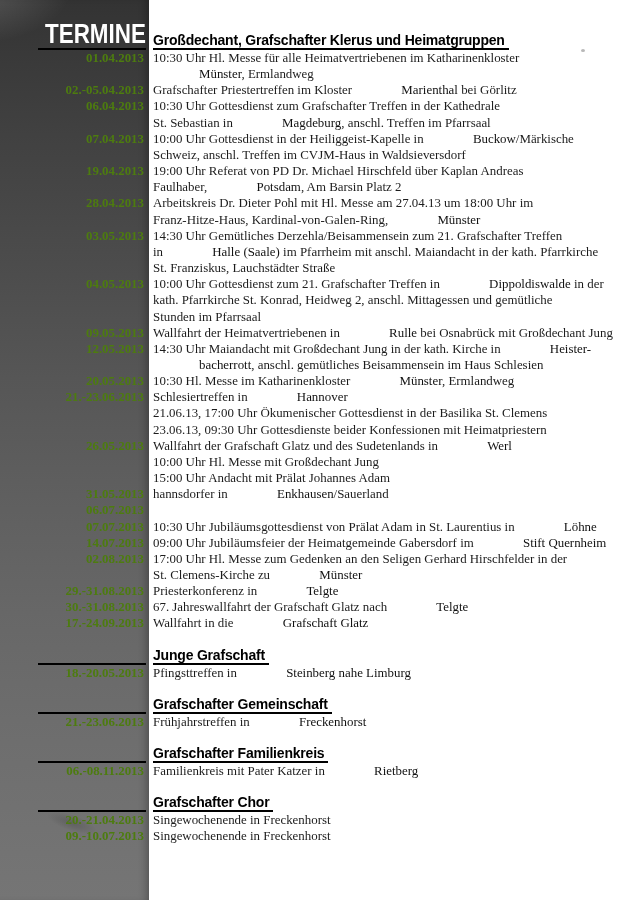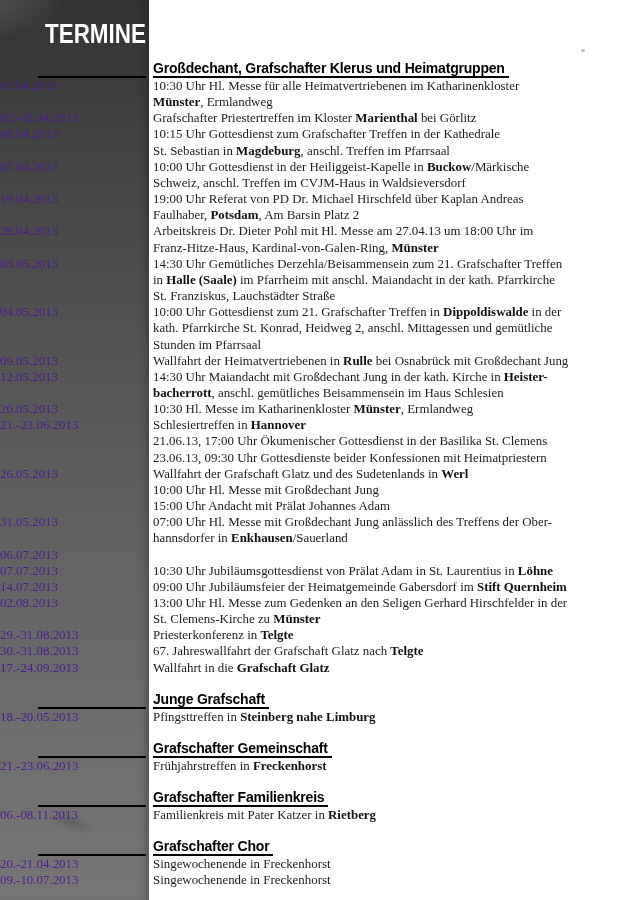--- a/index.html
+++ b/index.html
@@ -19,32 +19,32 @@
     transform:rotate(18deg);}
   .speck{position:absolute;left:581px;top:49px;width:4px;height:3px;border-radius:50%;
     background:rgba(125,125,125,0.55);}
 
   
   .title{position:absolute;left:45px;top:21px;color:#ffffff;
     font-family:"Liberation Sans", sans-serif;font-weight:700;font-size:27px;line-height:27px;
     transform:scaleX(0.83);transform-origin:left top;white-space:nowrap;}
 
   
-  .content{position:absolute;left:0;top:62px;width:630px;
+  .content{position:absolute;left:0;top:34px;width:630px;
     font-size:12.9px;line-height:16.15px;color:#1c1c1c;}
   .section + .section{margin-top:17px;}
   .sec-head{display:flex;align-items:flex-end;}
   .lead{flex:0 0 108px;margin-left:38px;border-bottom:2px solid #000;height:0;}
   .sec-title{margin-left:7px;font-family:"Liberation Sans", sans-serif;font-weight:700;
     font-size:14px;line-height:13px;letter-spacing:-0.2px;color:#000;
     border-bottom:2px solid #000;padding:0 4px 1px 0;white-space:nowrap;}
   .row{display:flex;}
-  .date{flex:0 0 144px;text-align:left;color:#4c1d95;font-weight:400;white-space:nowrap;}
+  .date{flex:0 0 144px;text-align:right;color:#4d7c0f;font-weight:700;white-space:nowrap;}
   .body{margin-left:9px;white-space:nowrap;}
-  .ln b{font-weight:700;color:#111;}
+  .ln b{font-weight:400;color:#111;margin-left:46px;}
 </style>
 </head>
 <body>
 
 <div class="page">
   <div class="band">
     <div class="smudge"></div>
   </div>
   <div class="title">TERMINE</div>
   <div class="content" id="content">
@@ -62,21 +62,21 @@
         </div>
         <div class="row">
           <div class="date">02.-05.04.2013</div>
           <div class="body">
             <div class="ln">Grafschafter Priestertreffen im Kloster <b>Marienthal</b> bei Görlitz</div>
           </div>
         </div>
         <div class="row">
           <div class="date">06.04.2013</div>
           <div class="body">
-            <div class="ln">10:15 Uhr Gottesdienst zum Grafschafter Treffen in der Kathedrale</div>
+            <div class="ln">10:30 Uhr Gottesdienst zum Grafschafter Treffen in der Kathedrale</div>
             <div class="ln">St. Sebastian in <b>Magdeburg</b>, anschl. Treffen im Pfarrsaal</div>
           </div>
         </div>
         <div class="row">
           <div class="date">07.04.2013</div>
           <div class="body">
             <div class="ln">10:00 Uhr Gottesdienst in der Heiliggeist-Kapelle in <b>Buckow</b>/Märkische</div>
             <div class="ln">Schweiz, anschl. Treffen im CVJM-Haus in Waldsieversdorf</div>
           </div>
         </div>
@@ -141,21 +141,20 @@
           <div class="date">26.05.2013</div>
           <div class="body">
             <div class="ln">Wallfahrt der Grafschaft Glatz und des Sudetenlands in <b>Werl</b></div>
             <div class="ln">10:00 Uhr Hl. Messe mit Großdechant Jung</div>
             <div class="ln">15:00 Uhr Andacht mit Prälat Johannes Adam</div>
           </div>
         </div>
         <div class="row">
           <div class="date">31.05.2013</div>
           <div class="body">
-            <div class="ln">07:00 Uhr Hl. Messe mit Großdechant Jung anlässlich des Treffens der Ober-</div>
             <div class="ln">hannsdorfer in <b>Enkhausen</b>/Sauerland</div>
           </div>
         </div>
         <div class="row">
           <div class="date">06.07.2013</div>
         </div>
         <div class="row">
           <div class="date">07.07.2013</div>
           <div class="body">
             <div class="ln">10:30 Uhr Jubiläumsgottesdienst von Prälat Adam in St. Laurentius in <b>Löhne</b></div>
@@ -163,21 +162,21 @@
         </div>
         <div class="row">
           <div class="date">14.07.2013</div>
           <div class="body">
             <div class="ln">09:00 Uhr Jubiläumsfeier der Heimatgemeinde Gabersdorf im <b>Stift Quernheim</b></div>
           </div>
         </div>
         <div class="row">
           <div class="date">02.08.2013</div>
           <div class="body">
-            <div class="ln">13:00 Uhr Hl. Messe zum Gedenken an den Seligen Gerhard Hirschfelder in der</div>
+            <div class="ln">17:00 Uhr Hl. Messe zum Gedenken an den Seligen Gerhard Hirschfelder in der</div>
             <div class="ln">St. Clemens-Kirche zu <b>Münster</b></div>
           </div>
         </div>
         <div class="row">
           <div class="date">29.-31.08.2013</div>
           <div class="body">
             <div class="ln">Priesterkonferenz in <b>Telgte</b></div>
           </div>
         </div>
         <div class="row">

